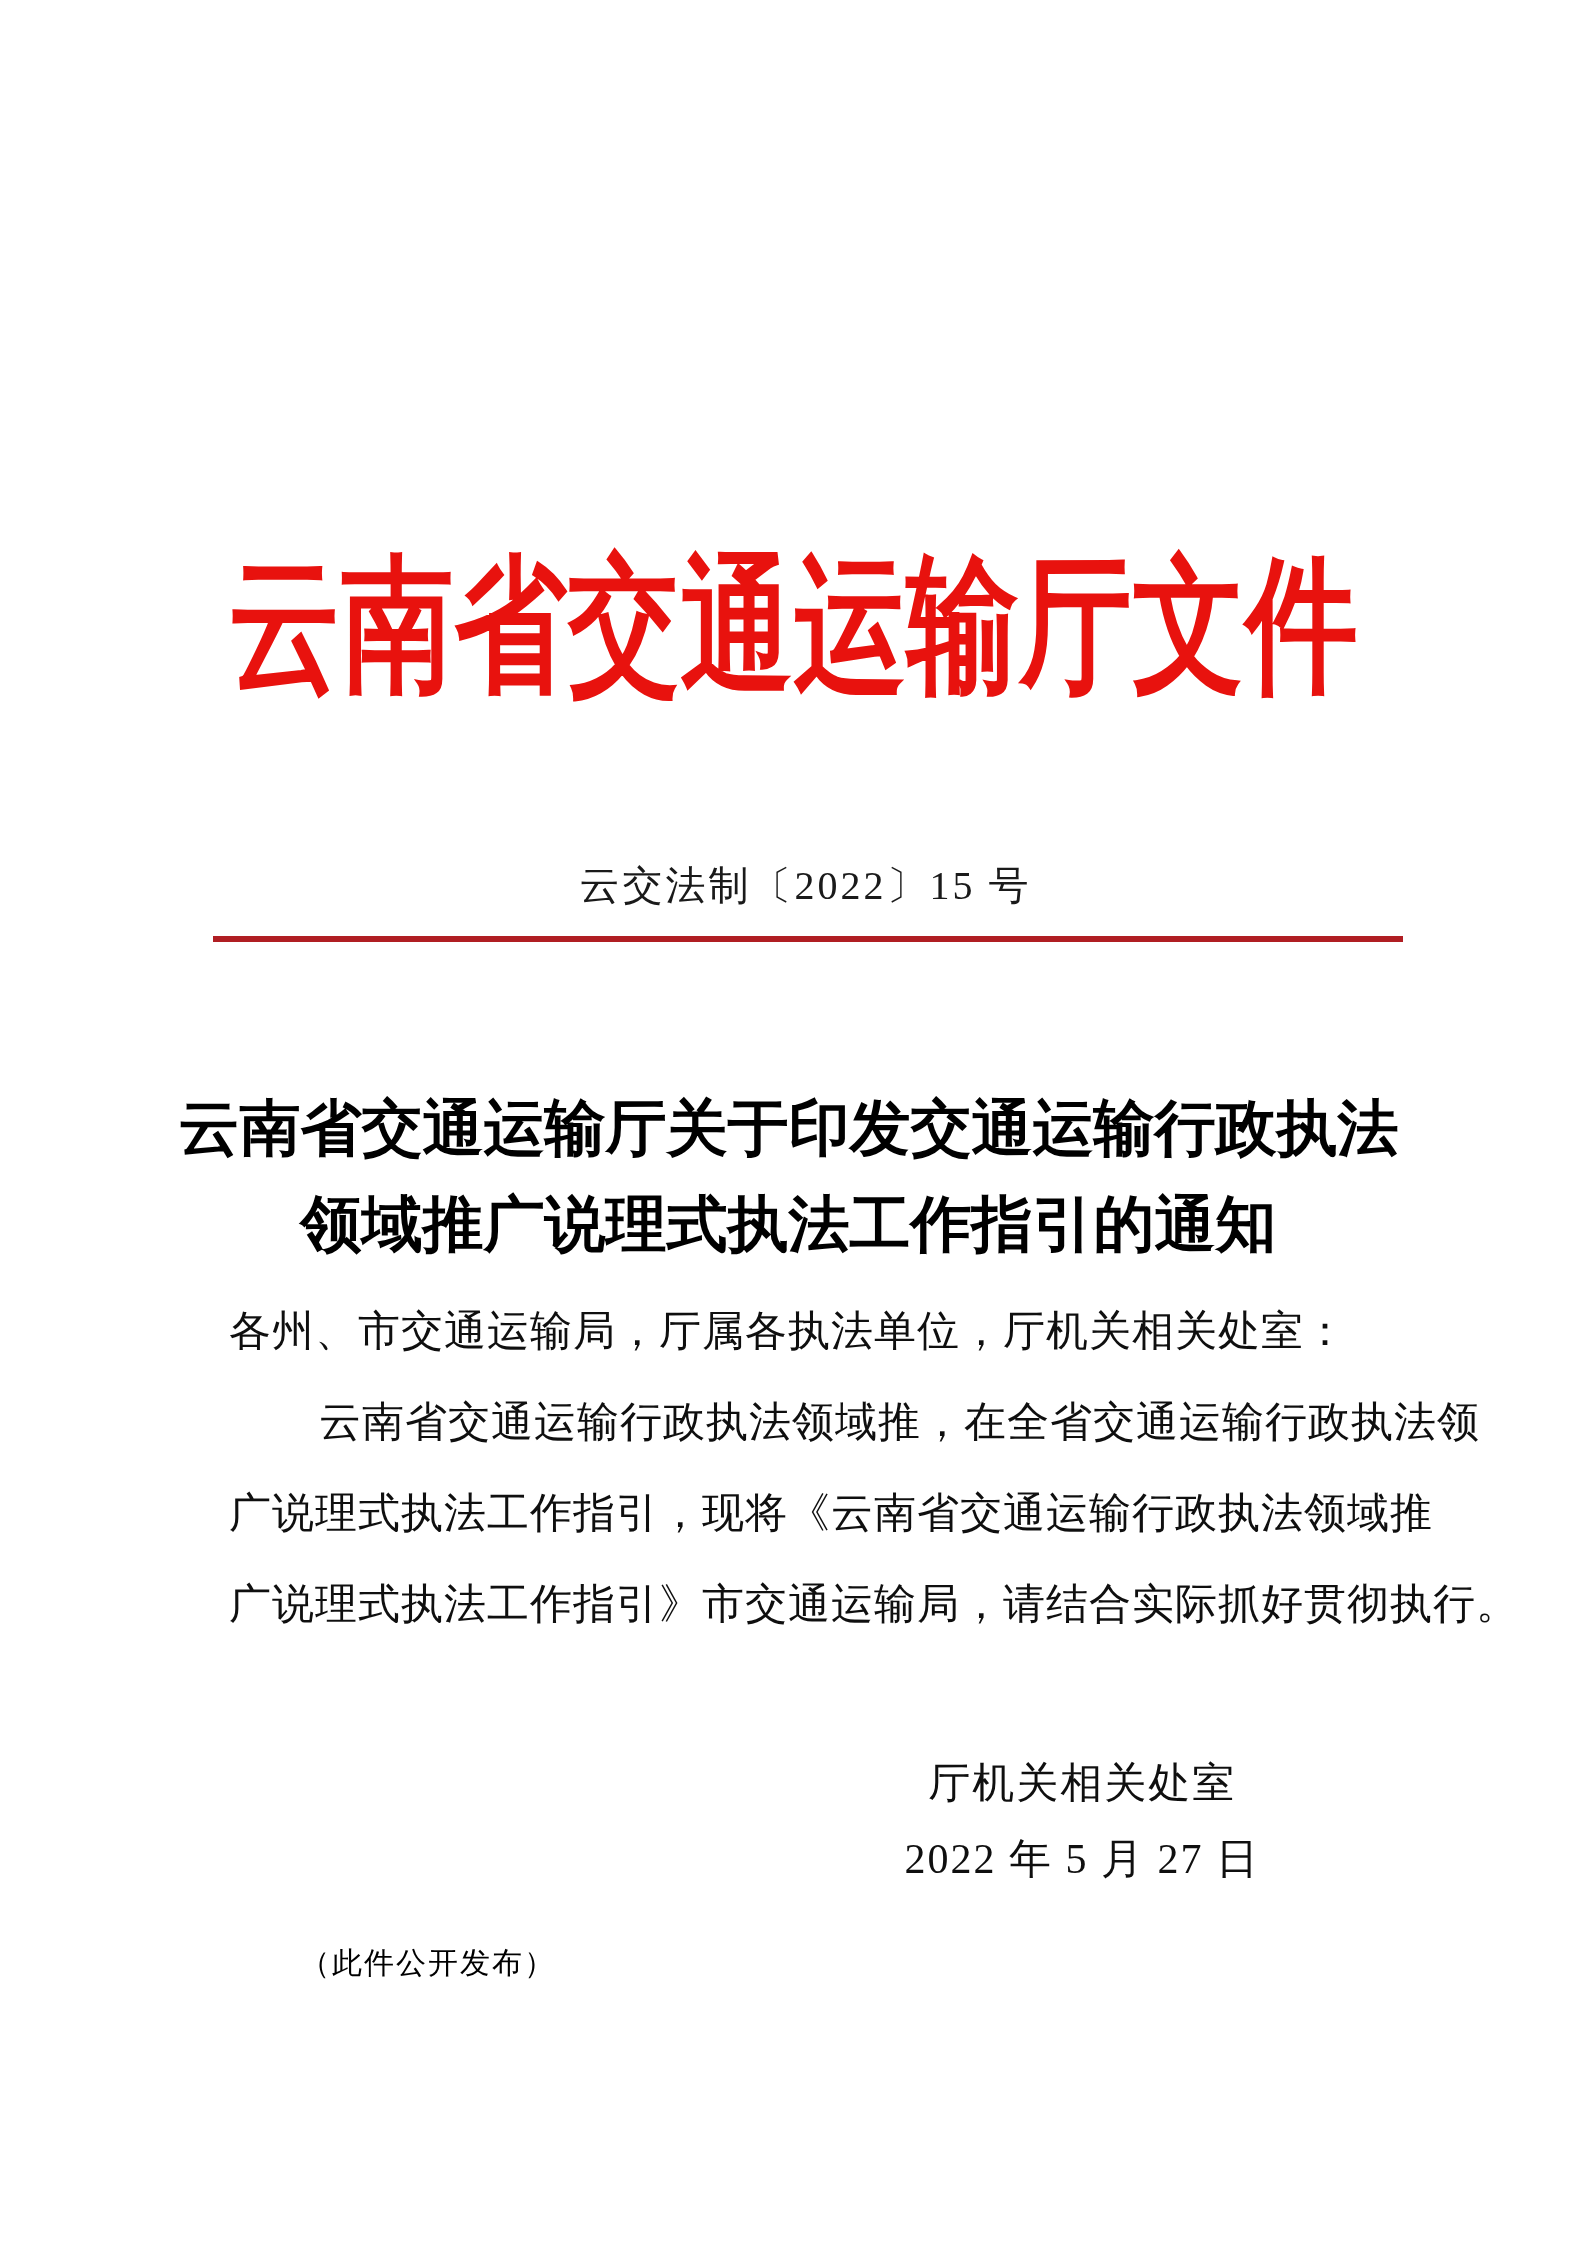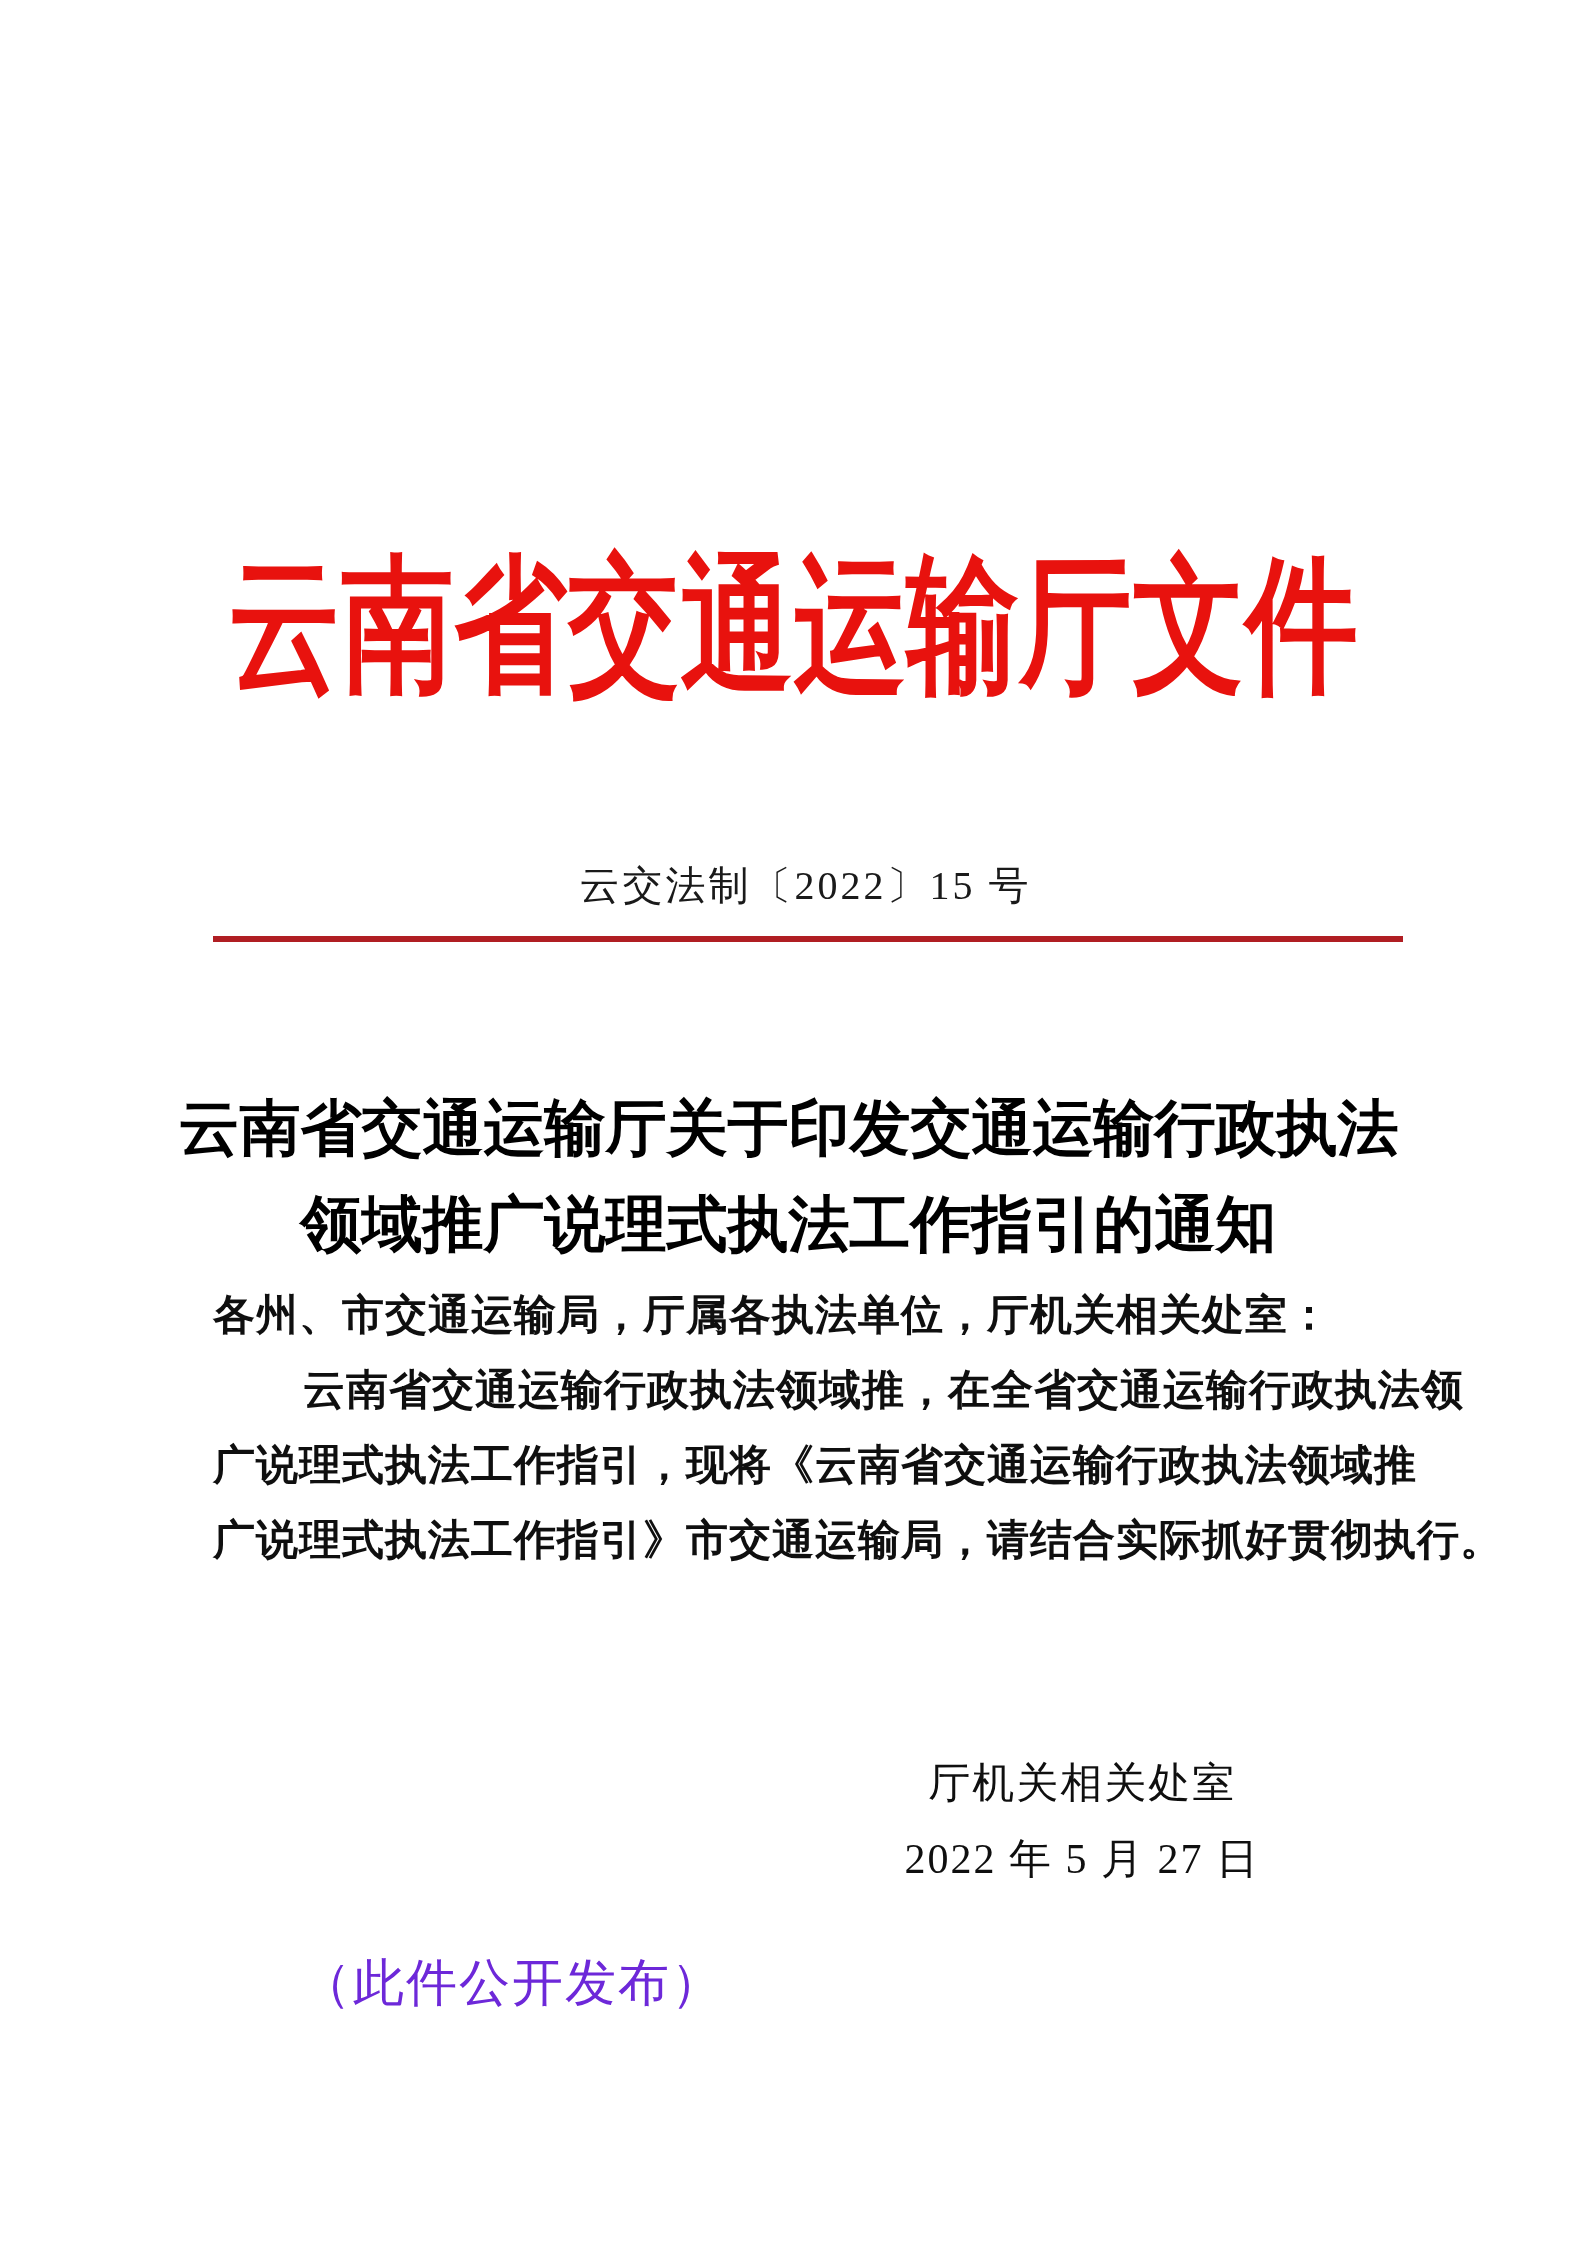--- a/index.html
+++ b/index.html
@@ -74,24 +74,23 @@
     position: absolute;
     top: 1278px;
     left: 213px;
     width: 1195px;
     font-size: 42px;
     line-height: 75px;
     letter-spacing: 1px;
     color: #0f0f0f;
   }
   .doc-body p {
-    margin: 0;
+    margin: 16px;
     padding: 0;
     white-space: nowrap;
-    font-weight: bold;
   }
   .doc-body p.indent {
     padding-left: 90px;
   }
   
   .signature {
     position: absolute;
     top: 1745px;
     right: 327px;
     text-align: center;
@@ -100,24 +99,24 @@
     letter-spacing: 2px;
     color: #0f0f0f;
     white-space: nowrap;
   }
   .signature div { white-space: nowrap; }
   
   .pub-note {
     position: absolute;
     top: 1895px;
     left: 300px;
-    font-size: 51px;
+    font-size: 30px;
     line-height: 75px;
     letter-spacing: 2px;
-    color: #6d28d9;
+    color: #000000;
     white-space: nowrap;
   }
 </style>
 </head>
 <body>
 
 <div class="page">
 
   <div class="masthead-title">云南省交通运输厅文件</div>
 

